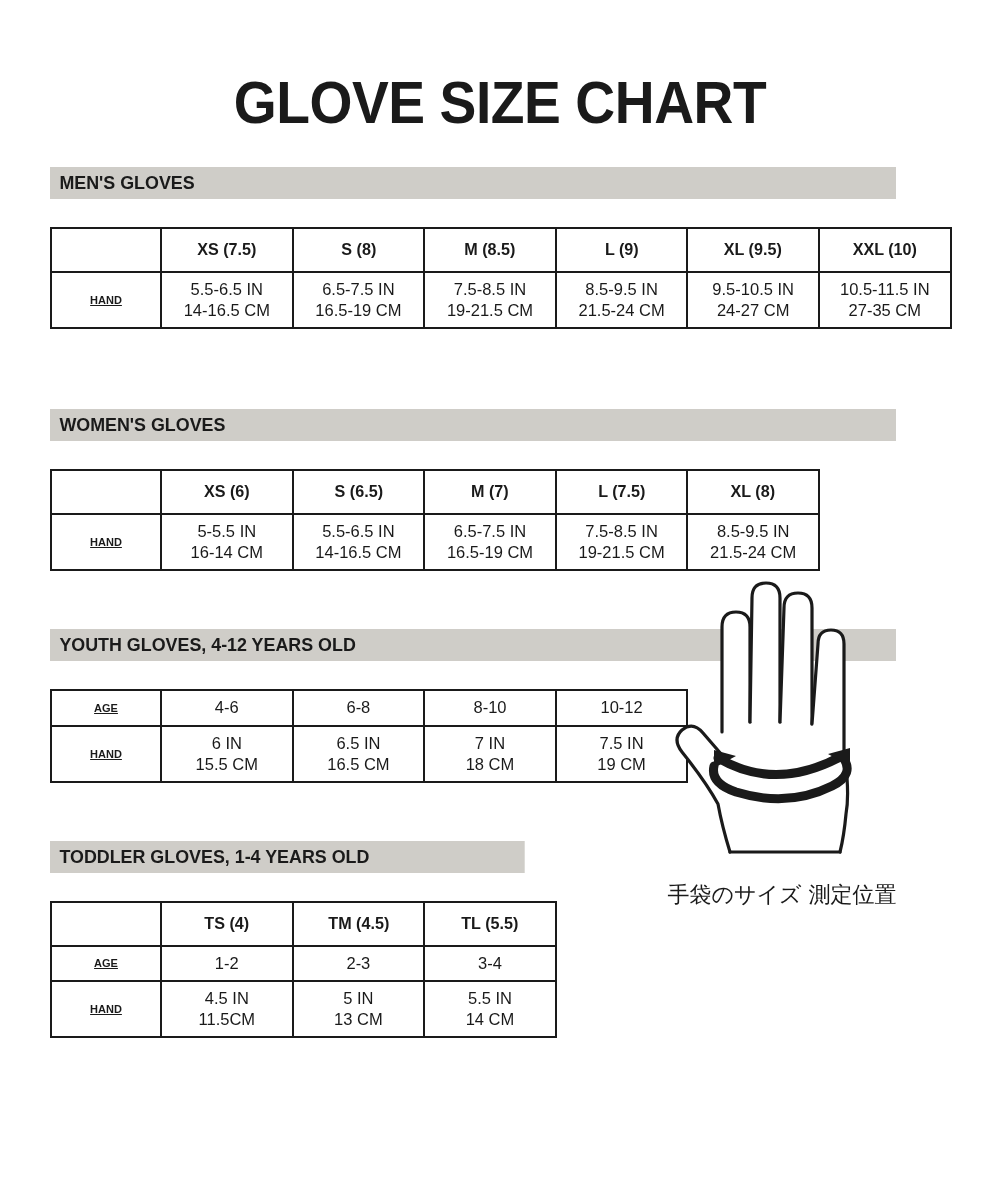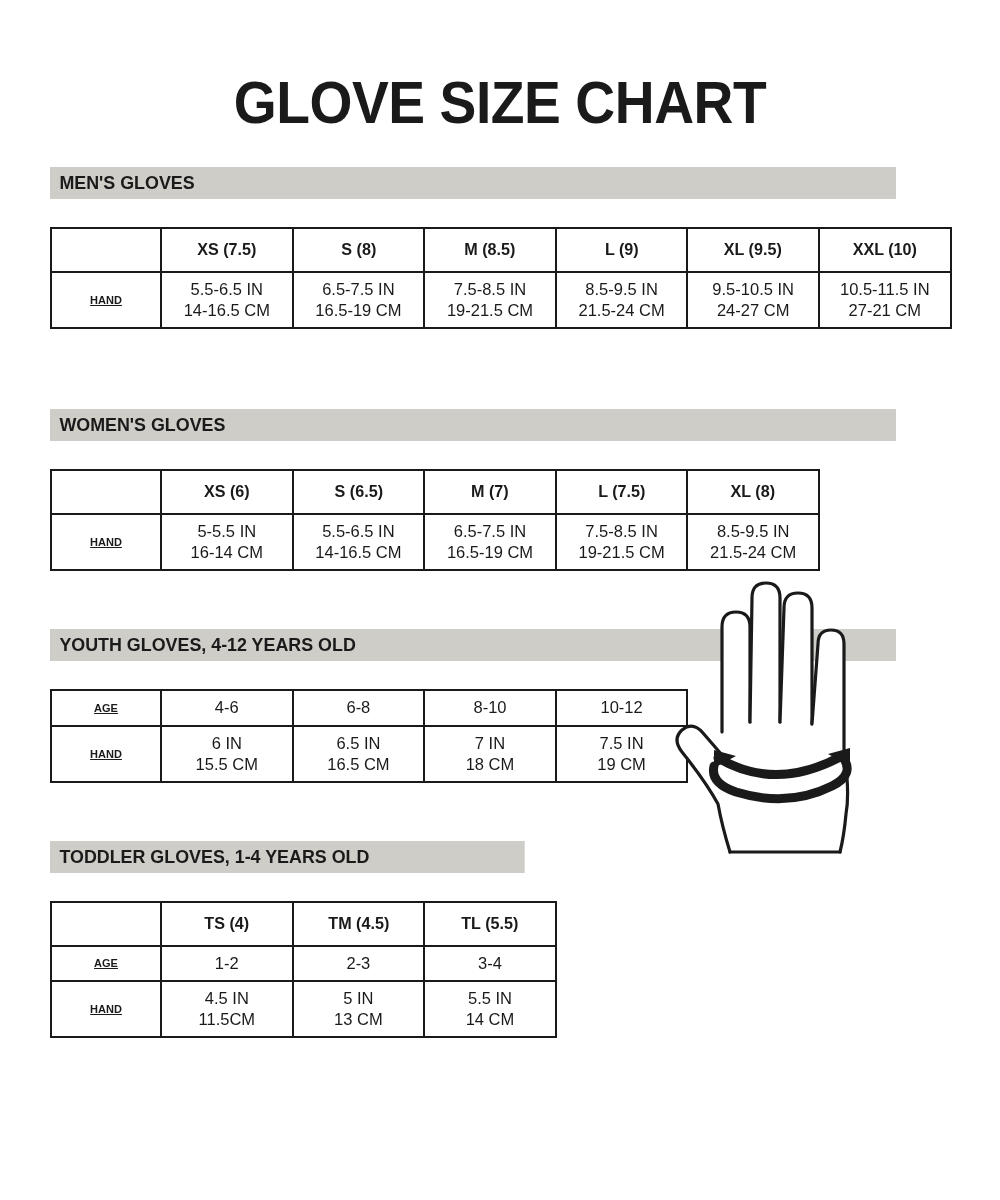--- a/index.html
+++ b/index.html
@@ -164,21 +164,21 @@
         <td class="cell-lines">
           <span>8.5-9.5 IN</span>
           <span>21.5-24 CM</span>
         </td>
         <td class="cell-lines">
           <span>9.5-10.5 IN</span>
           <span>24-27 CM</span>
         </td>
         <td class="cell-lines">
           <span>10.5-11.5 IN</span>
-          <span>27-21 CM</span>
+          <span>27-35 CM</span>
         </td>
       </tr>
     </tbody>
       </table>
   </div>
 
   <div class="section" style="margin-top:80px;">
     <div class="section-bar bar-women">WOMEN'S GLOVES</div>
     <div class="gap-a"></div>
     <table class="size t-women">
@@ -347,14 +347,15 @@
         <path d="M100 186 q58 34 124 -2"></path>
         <path d="M224 184 q14 18 -10 30 q-44 22 -96 6 q-26 -9 -22 -26"></path>
       </g>
 
       <g fill="#1a1a1a">
         <polygon points="96,178 118,184 96,196"></polygon>
         <polygon points="232,176 210,182 232,194"></polygon>
       </g>
     </svg>
   </div>
+  <div class="hand-caption">手袋のサイズ 測定位置</div>
 
 </div>
 
 </body></html>

